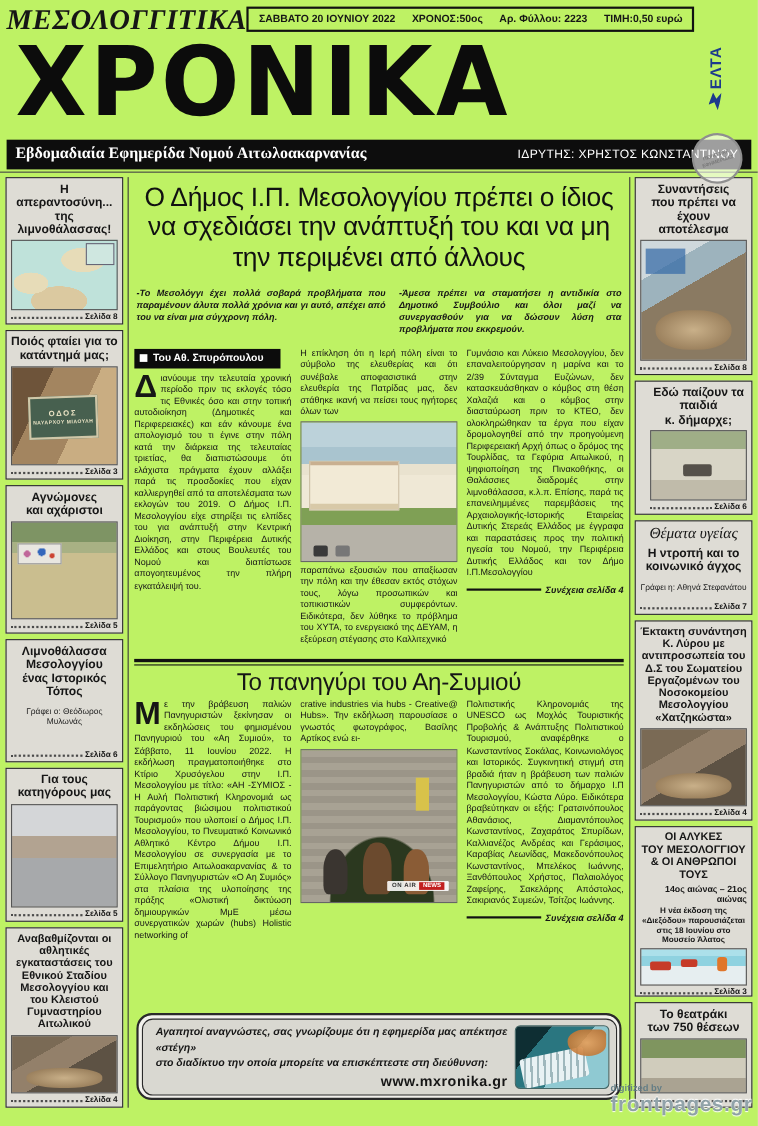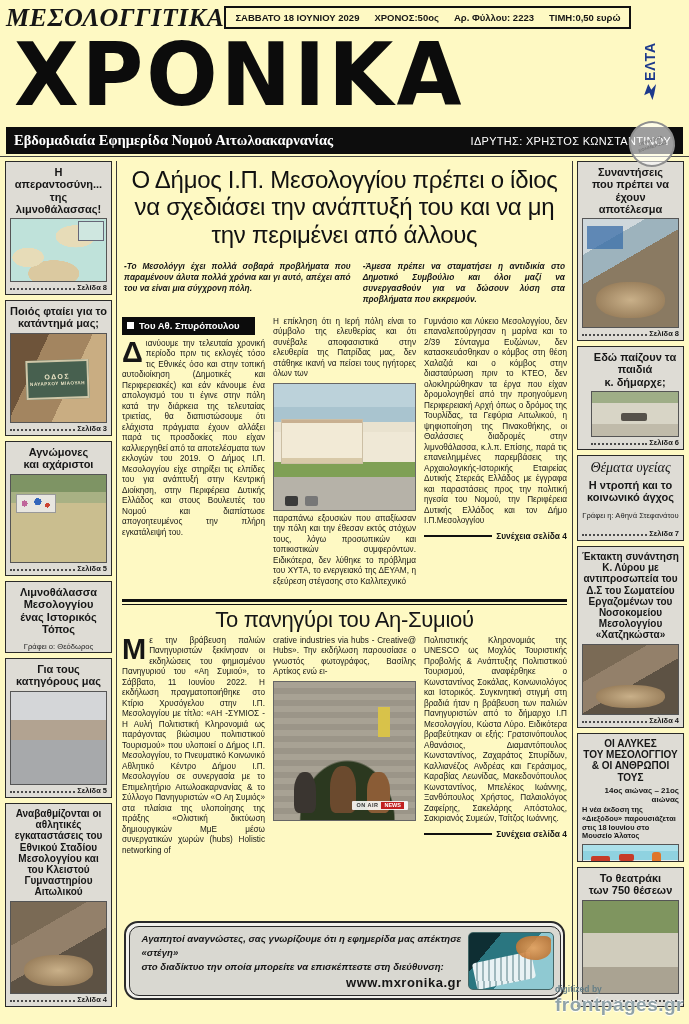--- a/index.html
+++ b/index.html
@@ -1,17 +1,17 @@
 <!DOCTYPE html>
 <html><head>
 <meta charset="utf-8">
 <style>
   html,body{margin:0;padding:0;}
   body{width:689px;height:1024px;background:#e9e7e2;font-family:"Liberation Sans",sans-serif;}
-  .page{position:relative;width:689px;height:1024px;background:#fef9c3;color:#161616;overflow:hidden;box-sizing:border-box;}
+  .page{position:relative;width:689px;height:1024px;background:#bef264;color:#161616;overflow:hidden;box-sizing:border-box;}
   *,*:before,*:after{box-sizing:border-box;}
 
   
   header{padding:5px 6px 0;position:relative;}
   .row1{display:flex;justify-content:space-between;align-items:flex-start;}
   .kicker{font-family:"Liberation Serif",serif;font-style:italic;font-weight:bold;font-size:26px;letter-spacing:.5px;line-height:1;}
   .infobox{border:2px solid #111;display:flex;gap:15px;padding:4px 9px;font-size:9.5px;font-weight:bold;margin-top:1px;margin-right:62px;white-space:nowrap;}
   .mastrow{position:relative;height:94px;}
   .masttitle{font-family:"DejaVu Sans",sans-serif;font-weight:bold;font-size:84px;line-height:1.02;letter-spacing:3px;margin-left:8px;color:#0c0c0c;transform:scaleY(1.04);transform-origin:top left;}
   .postal{position:absolute;right:0;top:26px;width:62px;height:132px;z-index:4;}
@@ -24,49 +24,49 @@
   .bar-founder{font-size:11px;letter-spacing:.3px;margin-right:2px;}
 
   
   .content{display:flex;gap:4px;padding:4px 5px 0;height:851px;border-top:1px solid #444;margin-top:2px;}
   .col-side{width:107px;display:flex;flex-direction:column;gap:5px;}
   .sbox{border:1.5px solid #2a2a2a;background:#dedcd5;padding:3px 4px 2px;display:flex;flex-direction:column;overflow:hidden;}
   .stitle{margin:1px 0 2px;font-size:11px;line-height:1.12;font-weight:bold;text-align:center;white-space:pre-line;}
   .stitle.sm{font-size:10px;}
   .skicker{font-family:"Liberation Serif",serif;font-style:italic;font-size:14px;text-align:center;margin:1px 0 2px;}
   .sera{font-size:8px;font-weight:bold;text-align:right;margin-top:1px;}
-  .ssub{font-size:7.4px;font-weight:bold;text-align:left;line-height:1.2;margin:2px 0;}
+  .ssub{font-size:7.4px;font-weight:bold;text-align:center;line-height:1.2;margin:2px 0;}
   .sauthor{font-size:7.6px;text-align:center;margin-top:5px;color:#222;}
   .ph{border:1px solid #555;position:relative;overflow:hidden;flex:1;min-height:34px;margin-top:1px;}
   .pagefoot{display:flex;align-items:flex-end;height:10px;margin-top:auto;padding-top:2px;}
   .dots{flex:1;border-bottom:2px dotted #4a4a4a;margin-bottom:2px;}
   .pglabel{font-size:7.5px;font-weight:bold;margin-left:2px;white-space:nowrap;}
 
   .h-l1{height:134px;flex:none;} .h-l2{height:136px;flex:none;} .h-l3{height:135px;flex:none;}
-  .h-l4{height:72px;flex:none;} .h-l5{height:140px;flex:none;} .h-l6{flex:1;}
-  .h-r1{height:180px;flex:none;} .h-r2{height:104px;flex:none;padding-left:13px;} .h-r3{height:86px;flex:none;}
-  .h-r4{height:182px;flex:none;} .h-r5{height:129px;flex:none;} .h-r6{flex:1;}
+  .h-l4{height:112px;flex:none;} .h-l5{height:140px;flex:none;} .h-l6{flex:1;}
+  .h-r1{height:180px;flex:none;} .h-r2{height:122px;flex:none;padding-left:13px;} .h-r3{height:86px;flex:none;}
+  .h-r4{height:182px;flex:none;} .h-r5{height:155px;flex:none;} .h-r6{flex:1;}
 
   
   .col-center{flex:1;display:flex;flex-direction:column;overflow:hidden;border-left:1.5px solid #3a3a3a;border-right:1.5px solid #3a3a3a;padding:2px 5px 0;}
   .headline{font-size:24px;line-height:1.14;text-align:center;font-weight:normal;white-space:pre-line;letter-spacing:-.3px;margin:3px 0 5px;color:#111;}
   .decks{display:flex;gap:12px;margin:0 2px 4px;}
   .deck{font-size:8.3px;font-weight:bold;font-style:italic;line-height:1.3;text-align:justify;}
   .deck.d1{flex:1.12;} .deck.d2{flex:1;}
   .art{display:flex;gap:8px;overflow:hidden;}
   .art1{height:278px;flex:none;}
   .art2{flex:1;}
   .acol{flex:1;font-size:8.2px;line-height:1.28;text-align:justify;overflow:hidden;}
   .byline{background:#0c0c0c;color:#fff;font-size:9.5px;font-weight:bold;display:flex;align-items:center;gap:5px;padding:3px 5px;margin:0 10px 4px 0;}
   .byline .sq{width:7px;height:7px;background:#fff;flex:none;}
   .dropcap{float:left;font-size:29px;line-height:.82;font-weight:bold;margin:2px 3px 0 0;}
   .aphoto{border:1px solid #666;position:relative;overflow:hidden;margin:3px 0;}
   .ph-main{height:128px;}
   .ph-horses{height:140px;}
-  .cont{display:flex;align-items:center;gap:4px;margin-top:4px;}
+  .cont{display:flex;align-items:center;gap:4px;margin-top:4px;font-style:italic;}
   .cont-line{flex:1;height:2.5px;background:#111;}
   .cont-label{font-size:8.4px;font-weight:bold;white-space:nowrap;}
   .sep{border-top:3px solid #111;border-bottom:1.5px solid #111;height:6px;margin:4px 0 2px;}
   .headline2{font-size:22px;text-align:center;font-weight:normal;margin:0 0 3px;letter-spacing:-.3px;}
 
   
   .banner-outer{margin:5px 2px 7px;border:2px solid #2a2a2a;border-radius:14px;padding:2.5px;background:#f2f1ec;flex:none;}
   .banner-inner{border:1.5px solid #2a2a2a;border-radius:10px;background:#d9d8d1;padding:5px 98px 5px 12px;position:relative;min-height:56px;}
   .bl{font-size:9.6px;font-style:italic;font-weight:bold;line-height:1.45;}
   .burl{font-size:13px;font-weight:bold;text-align:right;margin-top:1px;letter-spacing:.5px;}
@@ -125,21 +125,21 @@
 </style>
 </head>
 <body>
 
 <div class="page">
 
   <header>
     <div class="row1">
       <div class="kicker">ΜΕΣΟΛΟΓΓΙΤΙΚΑ</div>
       <div class="infobox">
-        <span>ΣΑΒΒΑΤΟ 18 ΙΟΥΝΙΟΥ 2029</span>
+        <span>ΣΑΒΒΑΤΟ 20 ΙΟΥΝΙΟΥ 2022</span>
         <span>ΧΡΟΝΟΣ:50ος</span>
         <span>Αρ. Φύλλου: 2223</span>
         <span>ΤΙΜΗ:0,50 ευρώ</span>
       </div>
     </div>
     <div class="mastrow">
       <div class="masttitle">ΧΡΟΝΙΚΑ</div>
       <div class="postal">
         <div class="elta-wrap">
           <span class="elta-bird"></span>

